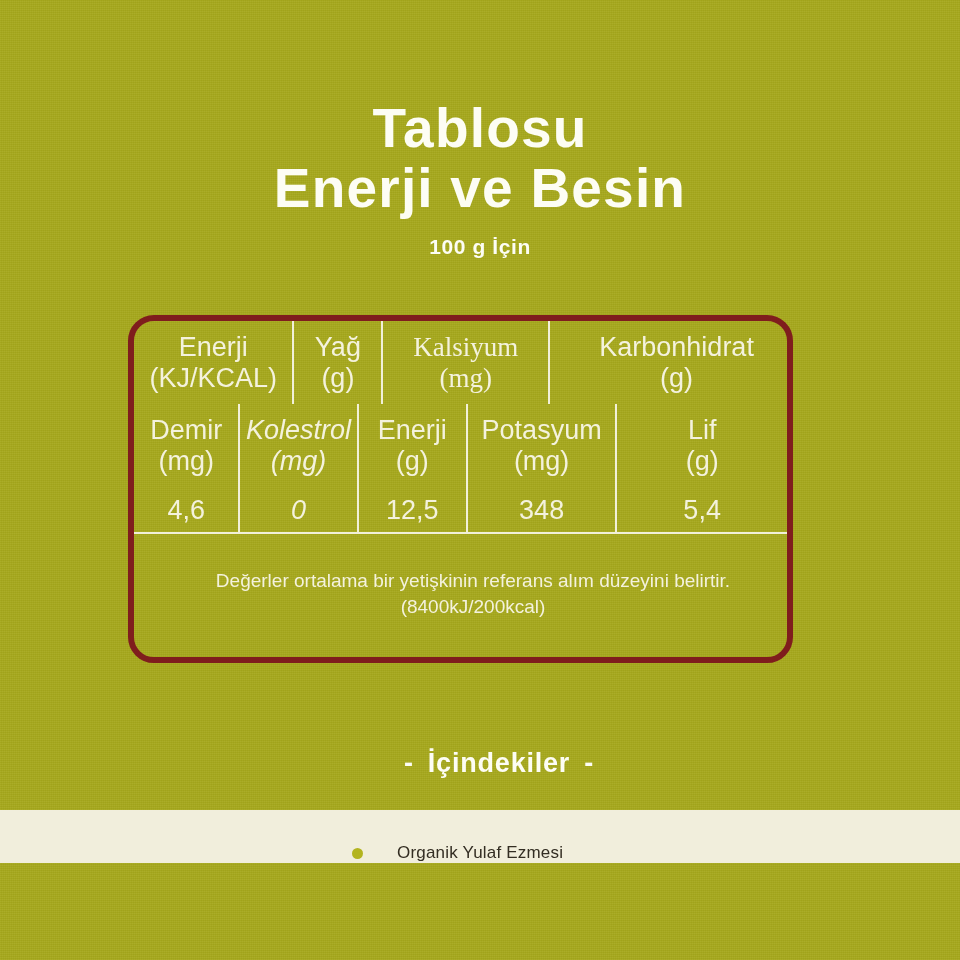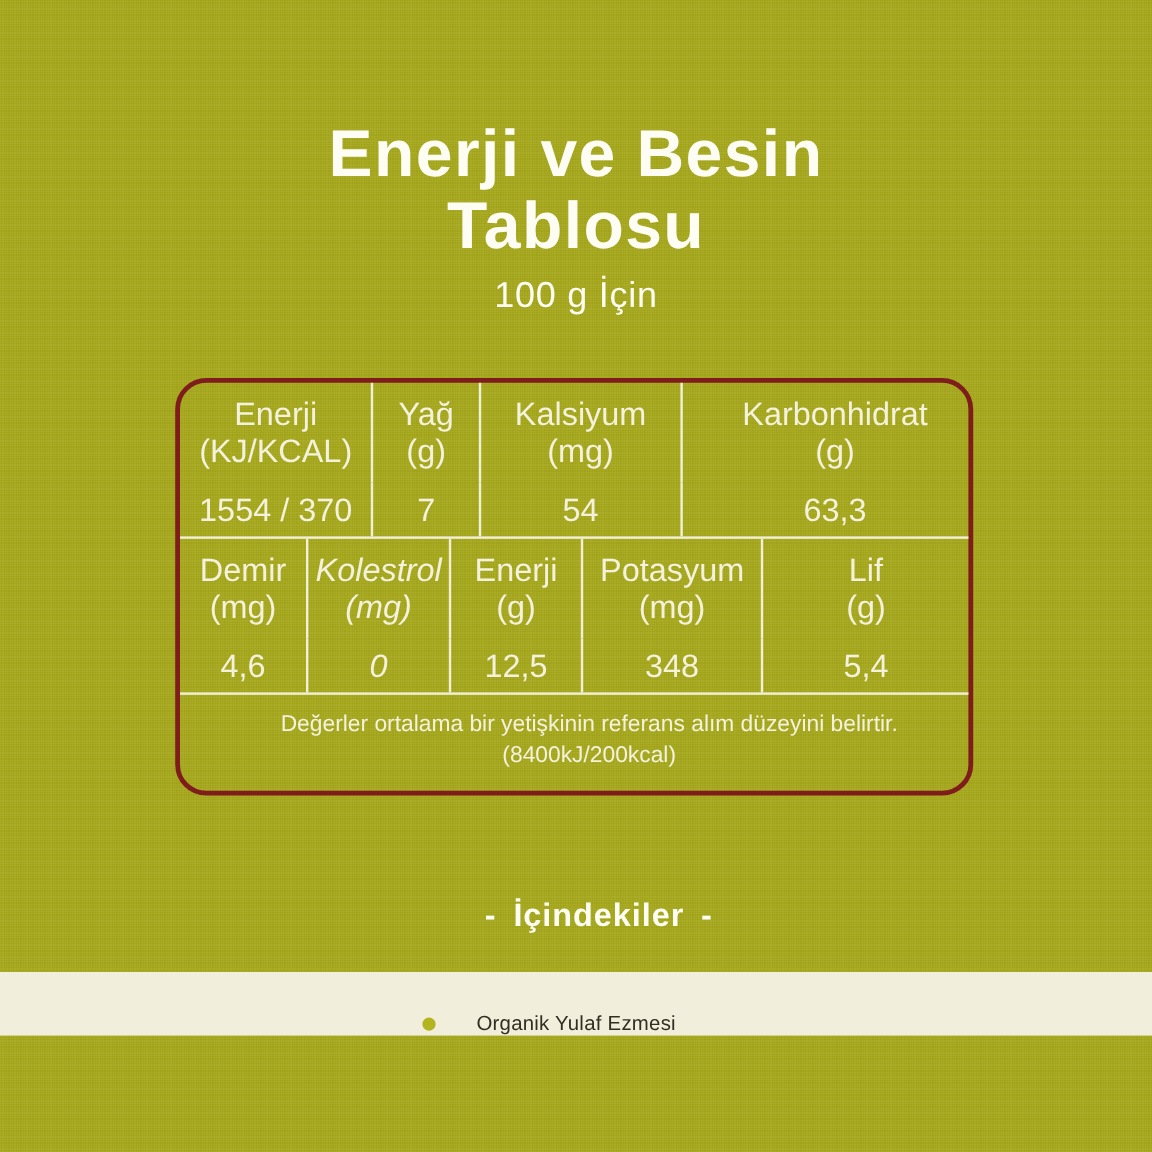--- a/index.html
+++ b/index.html
@@ -37,32 +37,32 @@
     color:#fdfdf4;
     font-weight:700;
     font-size:55px;
     line-height:60px;
     letter-spacing:1.2px;
   }
   .subtitle {
     display:block;
     margin-top:12px;
     color:#fdfdf4;
-    font-weight:400;
-    font-size:30px;
+    font-weight:700;
+    font-size:21px;
     line-height:34px;
     letter-spacing:.6px;
   }
 
   
   .table-card {
     position:absolute;
-    left:146px; top:315px;
+    left:128px; top:315px;
     width:665px; height:348px;
-    border:4px solid #7f1d1d;
+    border:6px solid #7f1d1d;
     border-radius:26px;
     color:#f4f2dd;
     display:flex;
     flex-direction:column;
   }
 
   .trow { display:flex; width:100%; }
 
   .tcell {
     display:flex;
@@ -88,21 +88,21 @@
     font-weight:400;
   }
 
   .rowsep { border-bottom:2px solid #f2f0d8; }
 
   .head-row .tcell span { display:block; }
 
   
   .g1-c0 { width:174px; }
   .g1-c1 { width:96px;  }
-  .g1-c2 { width:181px; }
+  .g1-c2 { width:181px;font-family:Liberation Serif, serif; }
   .g1-c3 { width:256px;padding-left:20px; }
 
   
   .g2-c0 { width:109px; }
   .g2-c1 { width:121px;font-style:italic; }
   .g2-c2 { width:112px; }
   .g2-c3 { width:153px; }
   .g2-c4 { width:174px; }
 
   
@@ -158,22 +158,22 @@
     font-size:17px;
     letter-spacing:.2px;
   }
 </style>
 </head>
 <body>
 
 <div class="texture"></div>
 
 <div class="title-block">
+  <span class="title-line">Tablosu</span>
   <span class="title-line">Enerji ve Besin</span>
-  <span class="title-line">Tablosu</span>
   <span class="subtitle">100 g İçin</span>
 </div>
 
 <div class="table-card">
 
   <div class="trow head-row">
     <div class="tcell g1-c0">
       <div>
         <span>Enerji</span>
         <span>(KJ/KCAL)</span>
@@ -192,26 +192,20 @@
       </div>
     </div>
     <div class="tcell g1-c3">
       <div>
         <span>Karbonhidrat</span>
         <span>(g)</span>
       </div>
     </div>
   </div>
 
-  <div class="trow value-row rowsep">
-    <div class="tcell g1-c0">1554 / 370</div>
-    <div class="tcell g1-c1">7</div>
-    <div class="tcell g1-c2">54</div>
-    <div class="tcell g1-c3">63,3</div>
-  </div>
 
   <div class="trow head-row">
     <div class="tcell g2-c0">
       <div>
         <span>Demir</span>
         <span>(mg)</span>
       </div>
     </div>
     <div class="tcell g2-c1">
       <div>

